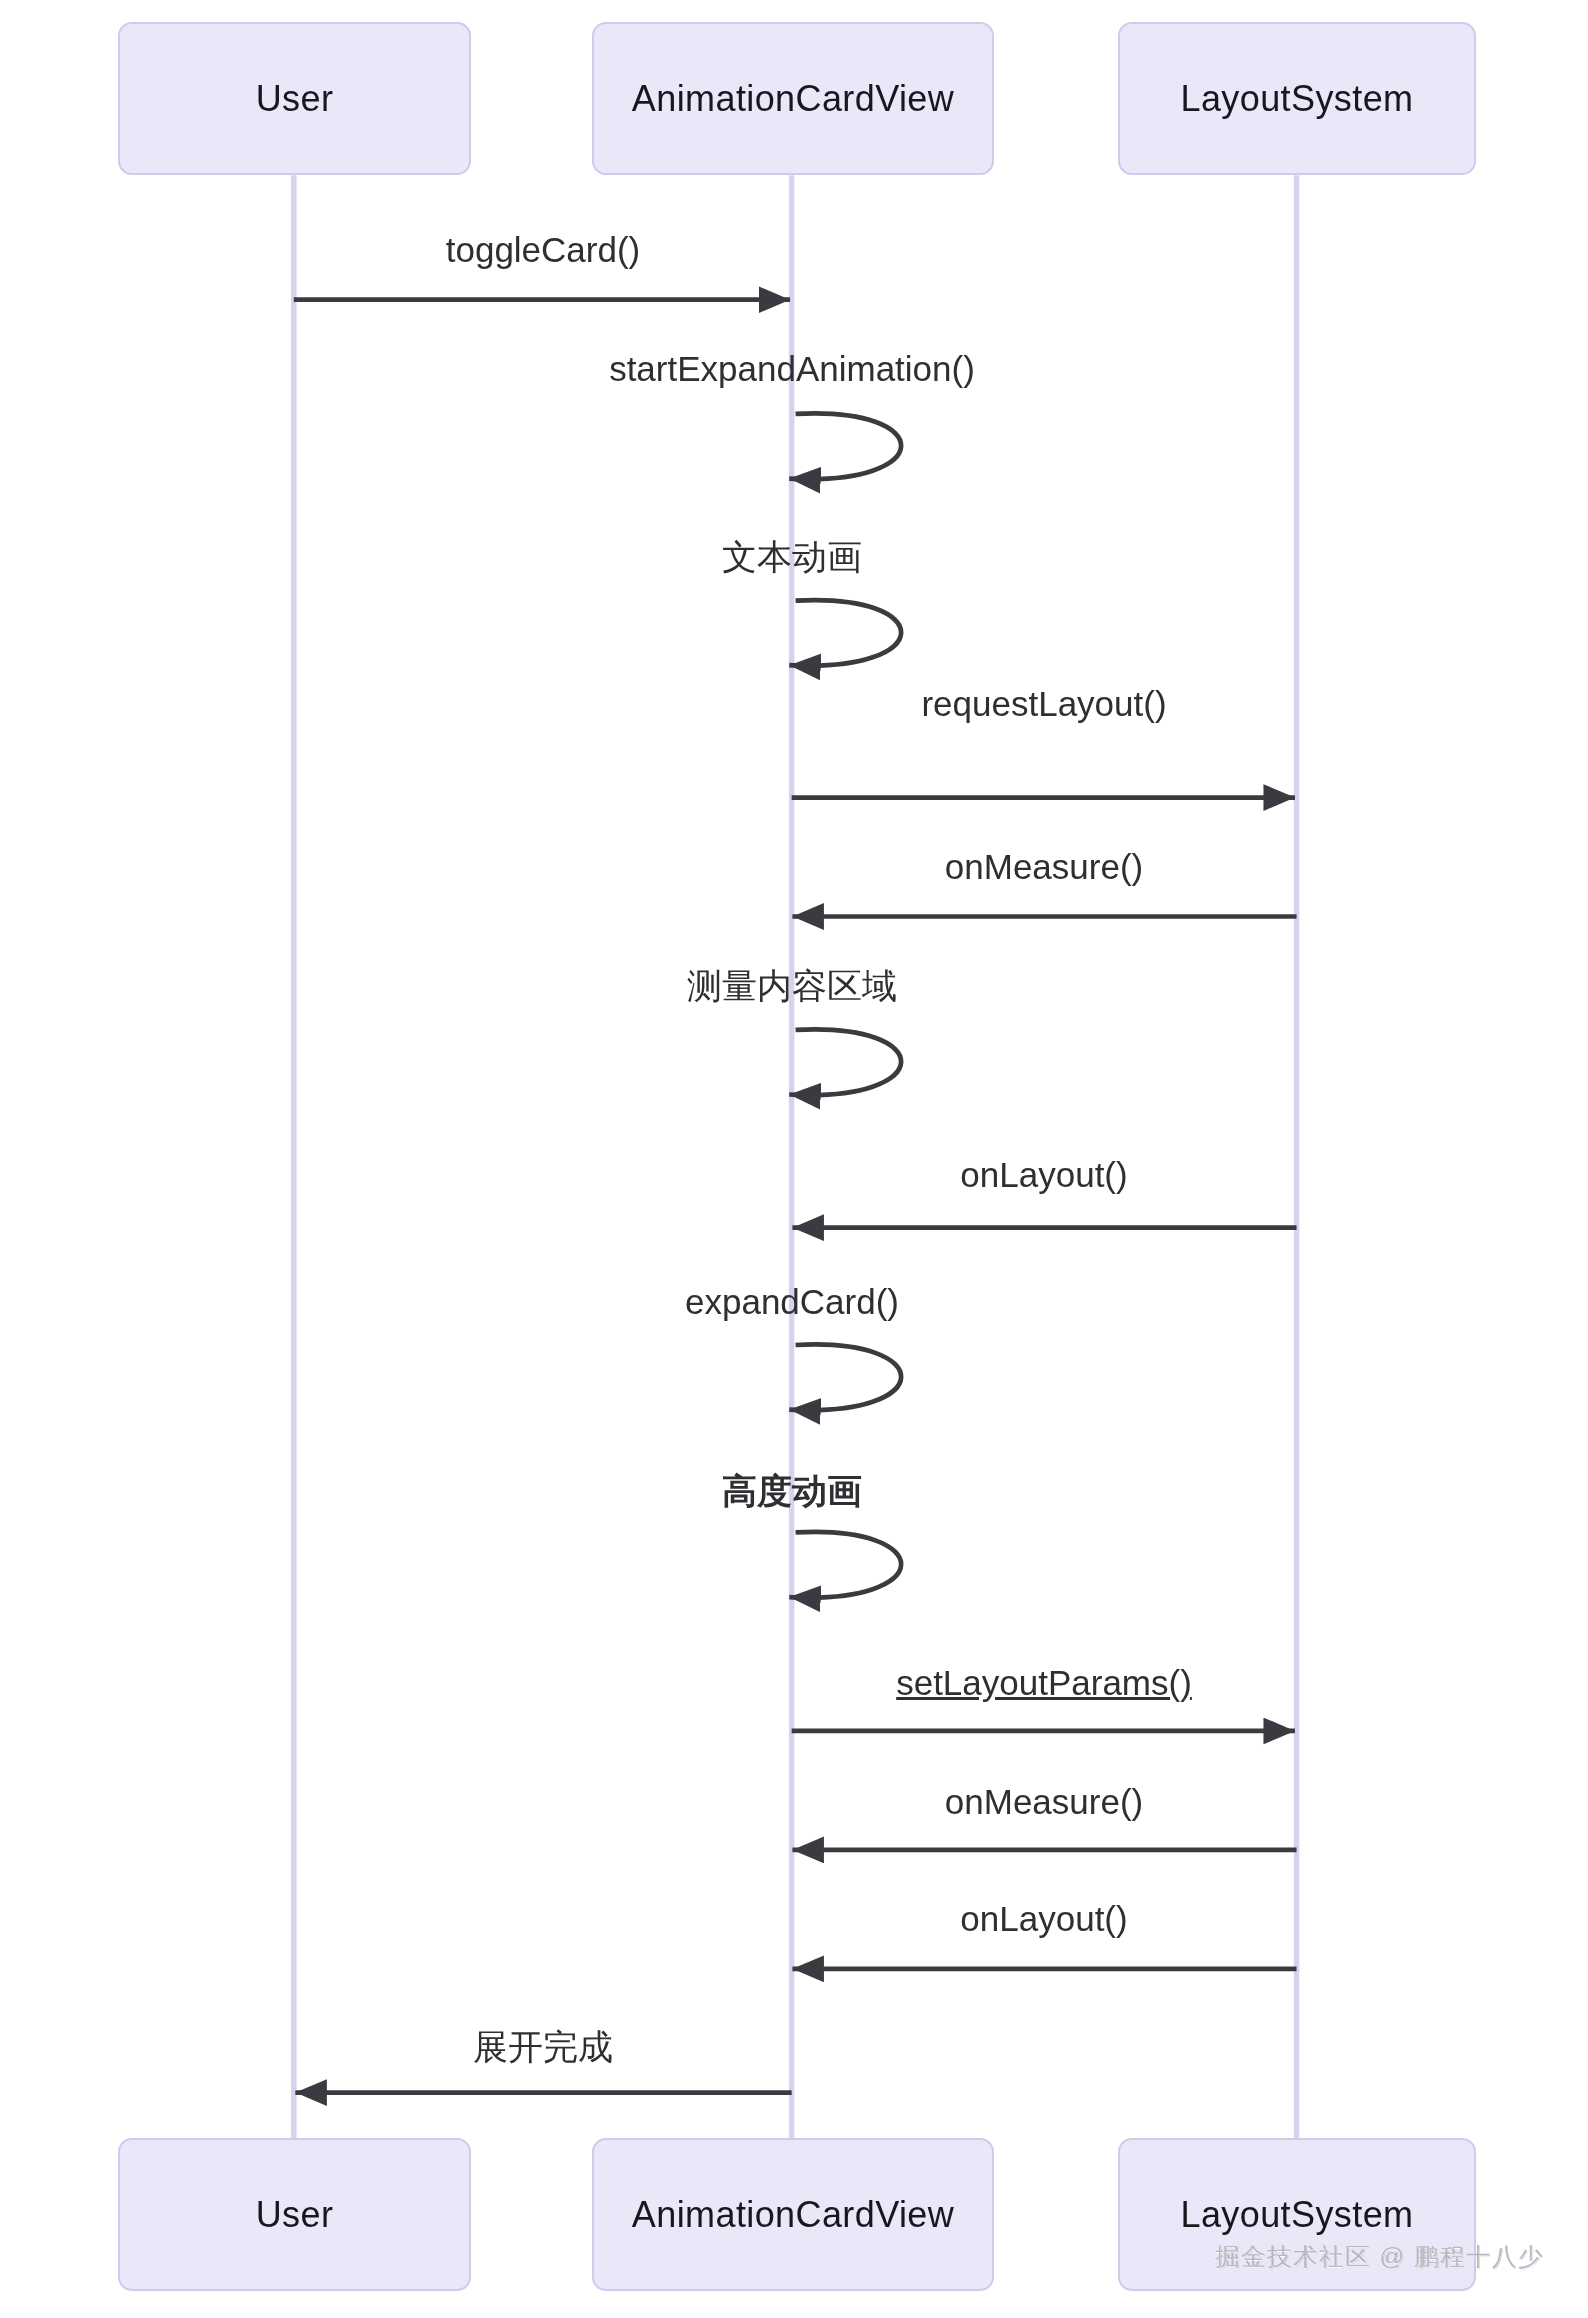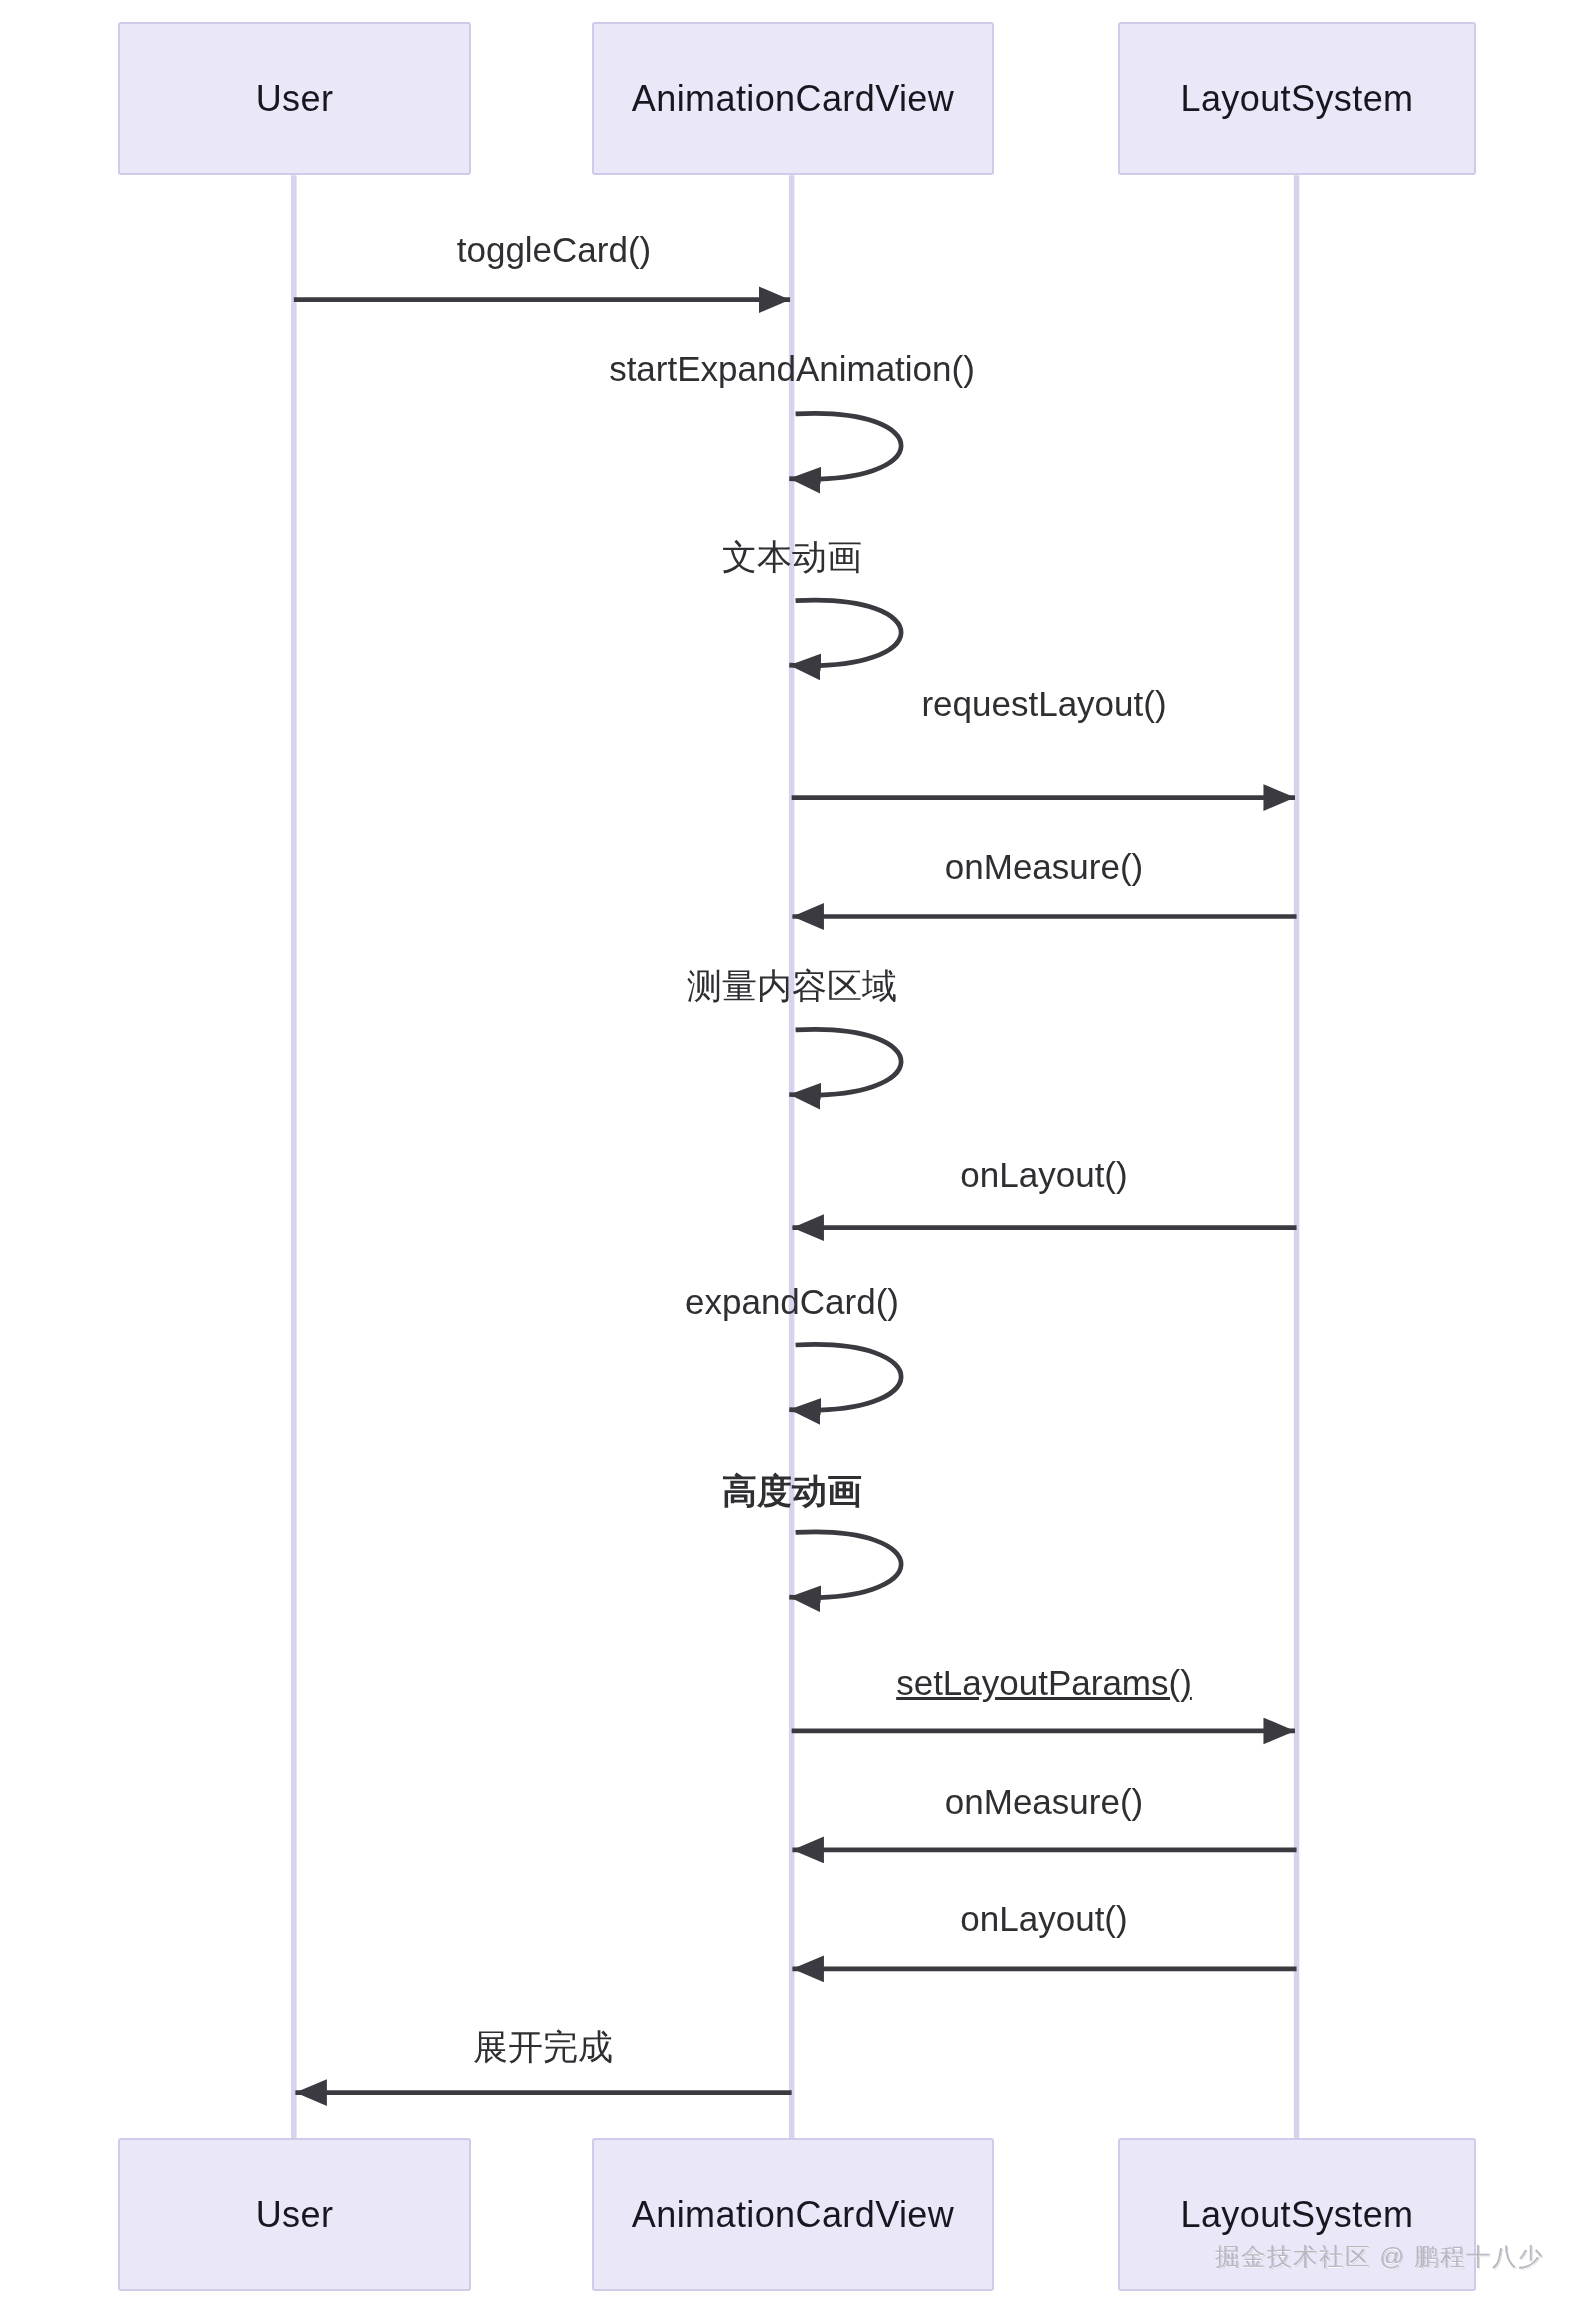--- a/index.html
+++ b/index.html
@@ -3,21 +3,21 @@
 <meta charset="utf-8">
 <style>
   html,body{margin:0;padding:0;background:#ffffff;}
   .canvas{
     position:relative;width:1588px;height:2319px;background:#ffffff;overflow:hidden;
     font-family:"Liberation Sans","DejaVu Sans",sans-serif;
   }
   svg.layer{position:absolute;left:0;top:0;width:1588px;height:2319px;}
   .actor{
     position:absolute;display:flex;align-items:center;justify-content:center;
-    background:#eae8f8;border:2.4px solid #cfcbea;border-radius:3px;box-sizing:border-box;
+    background:#eae8f8;border:2.4px solid #cfcbea;border-radius:14px;box-sizing:border-box;
   }
   .actor-label{
     font-size:36px;color:#17171f;letter-spacing:0.4px;white-space:nowrap;
   }
   .msg{
     position:absolute;transform:translate(-50%,-50%);
     font-size:35px;color:#2f2f33;white-space:nowrap;
   }
   .watermark{
     position:absolute;right:44px;top:2241px;
@@ -70,21 +70,21 @@
   <div class="actor" style="left:118px;top:2138px;width:353px;height:153px;">
     <span class="actor-label">User</span>
   </div>
   <div class="actor" style="left:592px;top:2138px;width:402px;height:153px;">
     <span class="actor-label">AnimationCardView</span>
   </div>
   <div class="actor" style="left:1118px;top:2138px;width:358px;height:153px;">
     <span class="actor-label">LayoutSystem</span>
   </div>
 
-  <div class="msg" style="left:543px;top:250px;margin-left:11px;">toggleCard()</div>
+  <div class="msg" style="left:543px;top:250px;">toggleCard()</div>
   <div class="msg" style="left:792px;top:369px;">startExpandAnimation()</div>
   <div class="msg" style="left:792px;top:557px;">文本动画</div>
   <div class="msg" style="left:1044px;top:704px;">requestLayout()</div>
   <div class="msg" style="left:1044px;top:867px;">onMeasure()</div>
   <div class="msg" style="left:792px;top:986px;">测量内容区域</div>
   <div class="msg" style="left:1044px;top:1175px;">onLayout()</div>
   <div class="msg" style="left:792px;top:1302px;">expandCard()</div>
   <div class="msg" style="left:792px;top:1491px;font-weight:bold;">高度动画</div>
   <div class="msg" style="left:1044px;top:1683px;text-decoration:underline;">setLayoutParams()</div>
   <div class="msg" style="left:1044px;top:1802px;">onMeasure()</div>

